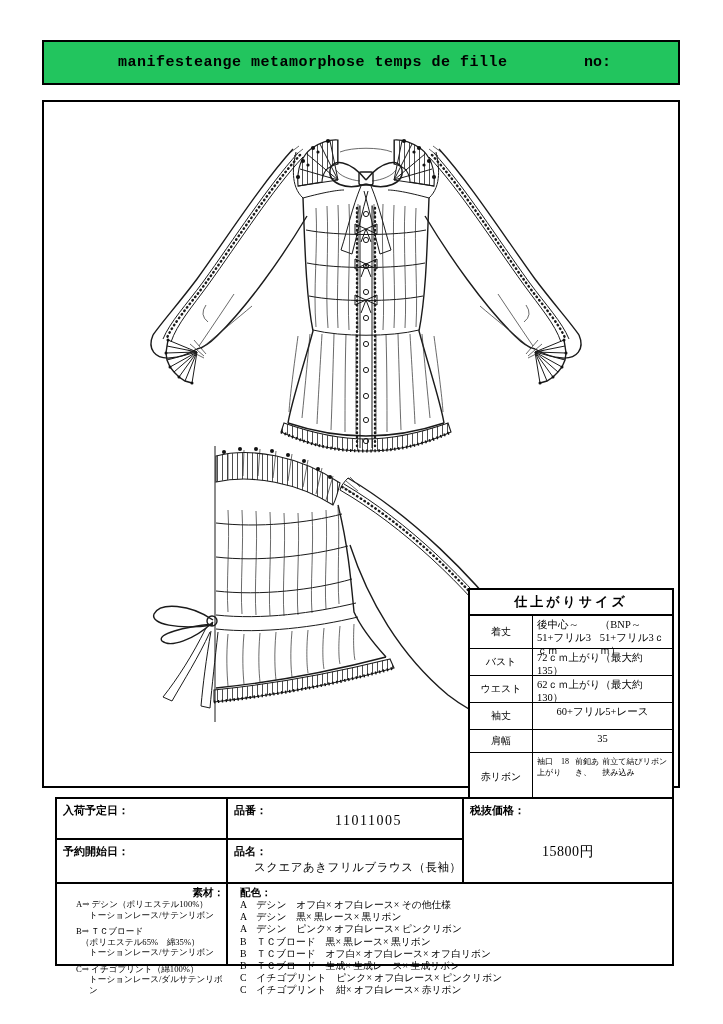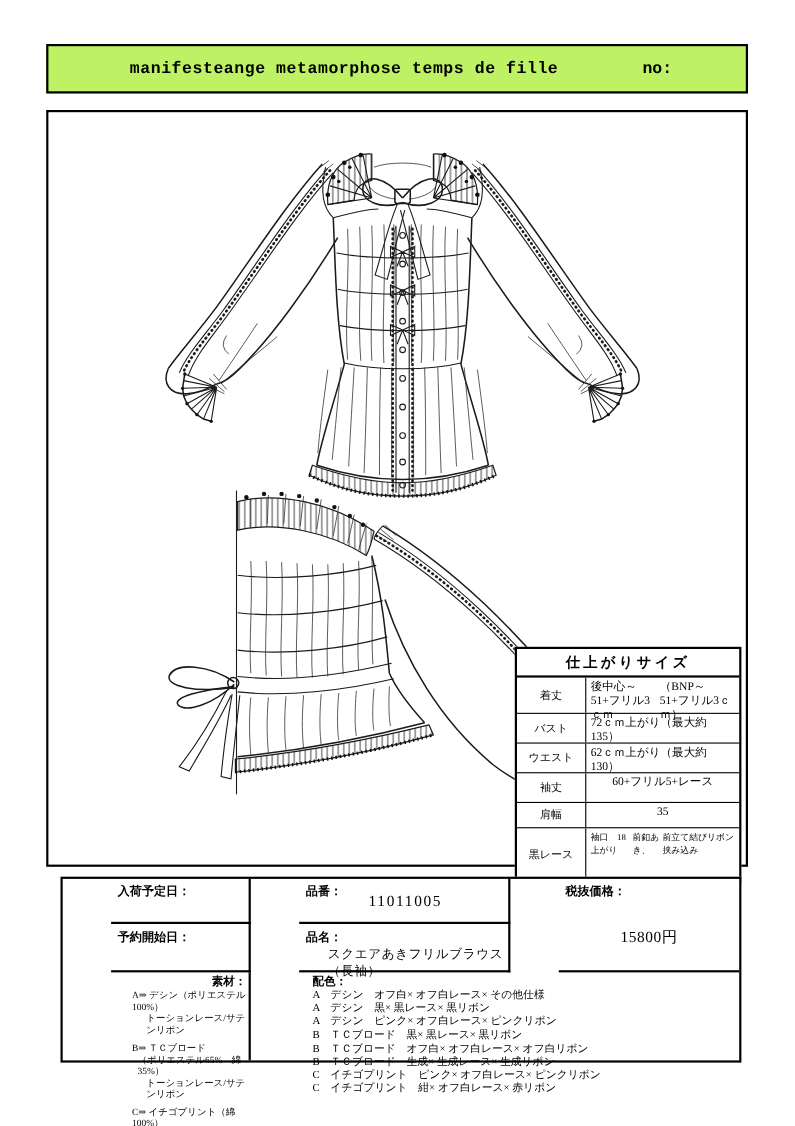--- a/index.html
+++ b/index.html
@@ -1,21 +1,21 @@
 <!DOCTYPE html>
 <html><head>
 <meta charset="utf-8">
 <style>
   html,body{margin:0;padding:0;background:#ffffff;}
   body{width:723px;height:1024px;position:relative;overflow:hidden;
        font-family:"Liberation Serif","DejaVu Serif",serif;color:#000;}
   .abs{position:absolute;}
 
   
-  .header-box{left:42px;top:40px;width:634px;height:41px;border:2px solid #000;background:#bef264;}
+  .header-box{left:42px;top:40px;width:634px;height:41px;border:2px solid #000;background:#22c55e;}
   .header-title{position:absolute;left:74px;top:0;line-height:41px;
       font-family:"Liberation Mono","DejaVu Sans Mono",monospace;font-weight:bold;font-size:15px;letter-spacing:.5px;}
   .header-no{position:absolute;left:540px;top:0;line-height:41px;
       font-family:"Liberation Mono","DejaVu Sans Mono",monospace;font-weight:bold;font-size:15px;}
 
   
   .drawing-box{left:42px;top:100px;width:634px;height:684px;border:2px solid #000;background:#fff;text-decoration:underline;}
   .drawing-box svg{position:absolute;left:0;top:0;}
 
   
@@ -25,21 +25,21 @@
   .st-row:last-child{border-bottom:none;}
   .st-label{width:62px;border-right:1px solid #000;display:flex;align-items:center;justify-content:center;
       font-size:10px;text-align:left;}
   .st-val{flex:1;display:flex;justify-content:center;padding:2px 4px;font-size:10.5px;line-height:13px;}
   .st-small .st-val{font-size:8px;line-height:11px;justify-content:flex-start;padding-top:3px;}
   .h32{height:32px}.h26{height:26px}.h24{height:22px}.h48{height:48px}
 
   
   .info-grid{left:55px;top:797px;width:615px;border:2px solid #000;background:#fff;
       display:grid;grid-template-columns:171px 236px auto;grid-template-rows:41px 44px 80px;}
-  .cell{position:relative;border-right:2px solid #000;border-bottom:2px solid #000;margin-left:44px;}
+  .cell{position:relative;border-right:2px solid #000;border-bottom:2px solid #000;}
   .cell-arrival{grid-column:1;grid-row:1;}
   .cell-itemno{grid-column:2;grid-row:1;}
   .cell-price{grid-column:3;grid-row:1/3;border-right:none;}
   .cell-reserve{grid-column:1;grid-row:2;}
   .cell-itemname{grid-column:2;grid-row:2;}
   .cell-material{grid-column:1;grid-row:3;border-bottom:none;}
   .cell-colorways{grid-column:2/4;grid-row:3;border-bottom:none;border-right:none;}
   .cell-label{position:absolute;top:4px;left:6px;font-weight:bold;font-size:11px;}
   .itemno-value{position:absolute;top:14px;left:40px;right:60px;text-align:right;font-size:14px;letter-spacing:1.5px;}
   .itemname-value{position:absolute;top:20px;left:26px;font-size:11.5px;letter-spacing:.5px;}
@@ -287,21 +287,21 @@
           <span>60+フリル5+レース</span>
         </div>
     </div>
     <div class="st-row h24">
       <div class="st-label">肩幅</div>
       <div class="st-val">
           <span>35</span>
         </div>
     </div>
     <div class="st-row h48 st-small">
-      <div class="st-label">黒レース</div>
+      <div class="st-label">赤リボン</div>
       <div class="st-val">
         <span>袖口　18上がり</span>
         <span>前釦あき、</span>
         <span>前立て結びリボン挟み込み</span>
       </div>
     </div>
   </div>
 </div>
 
 <div class="abs info-grid">

